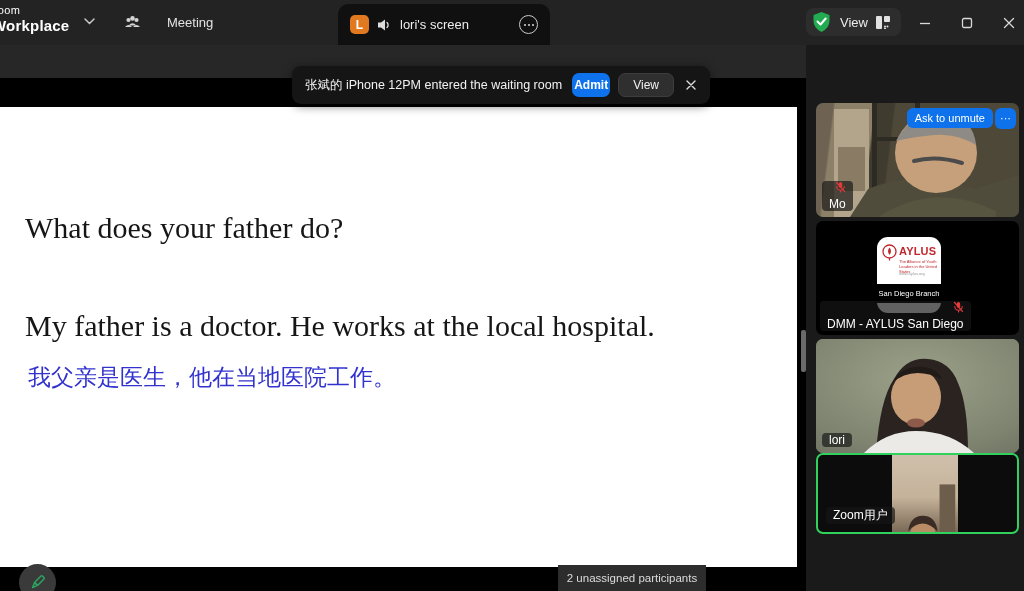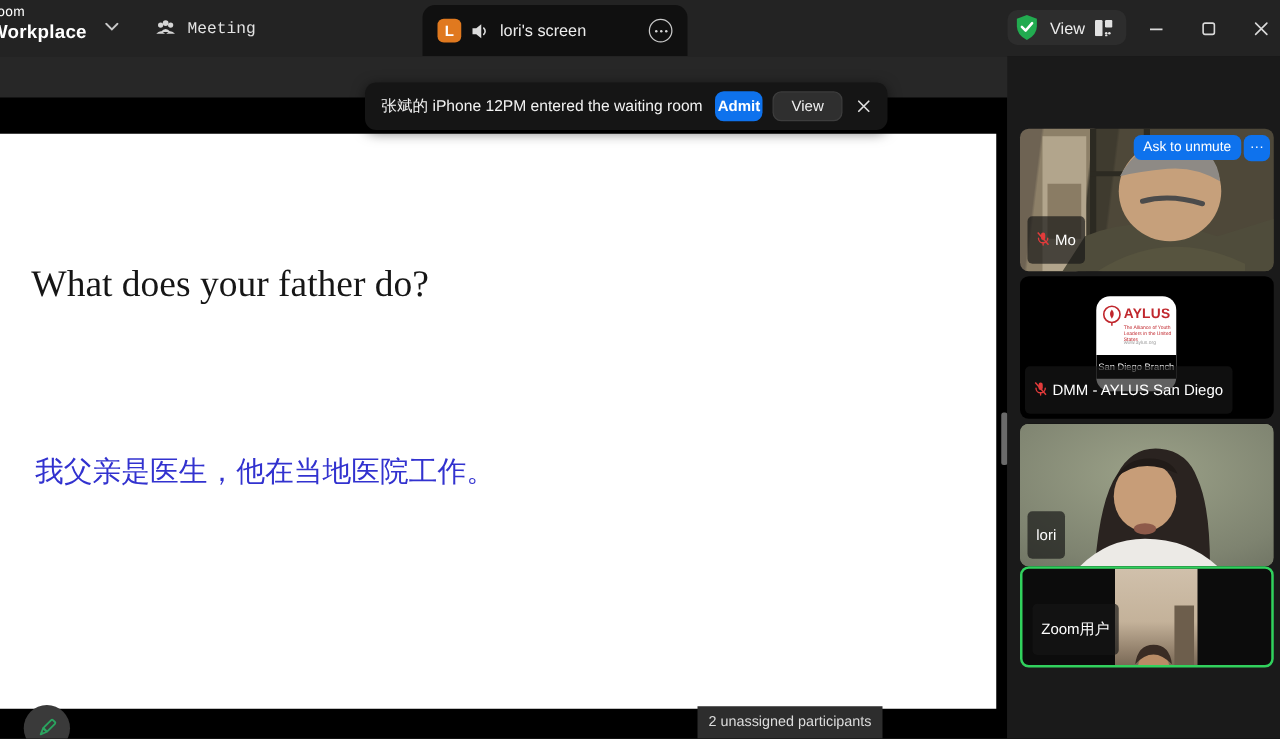--- a/index.html
+++ b/index.html
@@ -6,21 +6,21 @@
   html,body { width:1024px; height:591px; overflow:hidden; background:#000; }
   body { font-family:"Liberation Sans", sans-serif; position:relative; }
   .app { position:absolute; inset:0; width:1024px; height:591px; background:#1a1a1a; }
 
   
   .topbar { position:absolute; left:0; top:0; width:1024px; height:45px; background:#232323; }
   .brand { position:absolute; left:-8px; top:5px; color:#fff; line-height:1; }
   .brand .l1 { font-size:11px; letter-spacing:.3px; }
   .brand .l2 { font-size:15px; font-weight:bold; margin-top:2px; letter-spacing:.2px; }
   .chev { position:absolute; left:84px; top:18px; }
-  .tab-meeting { position:absolute; left:124px; top:0; height:45px; display:flex; align-items:center; gap:9px; cursor:pointer;font-family:Liberation Mono, monospace; }
+  .tab-meeting { position:absolute; left:124px; top:0; height:45px; display:flex; align-items:center; gap:26px; cursor:pointer; }
   .tab-meeting span { color:#e3e3e3; font-size:13px; }
   .tab-screen { position:absolute; left:338px; top:4px; width:212px; height:41px; background:#101010; border-radius:10px 10px 0 0; display:flex; align-items:center; padding:0 12px; gap:8px; }
   .avatarL { width:19px; height:19px; border-radius:5px; background:#e0791f; color:#fff; font-size:12px; font-weight:bold; display:flex; align-items:center; justify-content:center; flex:0 0 auto; }
   .tab-screen .lbl { color:#ededed; font-size:13px; flex:1 1 auto; white-space:nowrap; }
   .dots-circle { width:19px; height:19px; border:1.4px solid #c9c9c9; border-radius:50%; display:flex; align-items:center; justify-content:center; gap:2px; }
   .dots-circle i { width:2px; height:2px; border-radius:50%; background:#d6d6d6; }
   .view-pill { position:absolute; left:806px; top:8px; height:28px; background:#2d2d2d; border-radius:8px; display:flex; align-items:center; gap:8px; padding:0 11px 0 5px; }
   .view-pill span { color:#ececec; font-size:13px; }
   .winbtn { position:absolute; top:0; width:30px; height:45px; display:flex; align-items:center; justify-content:center; cursor:pointer; }
   .winbtn.min { left:910px; } .winbtn.max { left:952px; } .winbtn.cls { left:994px; }
@@ -48,21 +48,21 @@
   .btn-x { background:none; border:none; padding:3px 4px; cursor:pointer; display:flex; align-items:center; }
 
   
   .sidebar { position:absolute; left:806px; top:45px; width:218px; height:546px; background:#1a1a1a; }
   .tile { position:absolute; left:10px; width:203px; height:114px; border-radius:7px; overflow:hidden; background:#000; }
   .tile svg.scene { position:absolute; inset:0; }
   .t1 { top:58px; }
   .t2 { top:176px; }
   .t3 { top:294px; }
   .t4 { top:408px; height:81px; border:2.5px solid #31d15d; background:#0c0c0c; }
-  .nametag { position:absolute; left:6px; bottom:6px; background:rgba(22,22,22,.68); border-radius:4px; padding:12px 7px; display:flex; align-items:flex-start; gap:4px; color:#fff; font-size:12px; white-space:nowrap; z-index:3; }
+  .nametag { position:absolute; left:6px; bottom:6px; background:rgba(22,22,22,.68); border-radius:4px; padding:0 7px; display:flex; align-items:flex-end; gap:4px; color:#fff; font-size:12px; white-space:nowrap; z-index:3;flex-direction:column; }
   .ask-btn { position:absolute; top:5px; right:26px; background:#0e72ed; color:#fff; font-size:11px; border:none; border-radius:6px; padding:4px 8px; cursor:pointer; font-family:inherit; z-index:3; }
   .more-btn { position:absolute; top:5px; right:3px; width:21px; height:21px; background:#0e72ed; color:#fff; font-size:11px; border:none; border-radius:6px; cursor:pointer; font-family:inherit; z-index:3; line-height:1; }
   
   .t1 { background:linear-gradient(97deg,#6e6353 0%,#6e6353 8%,#8d8068 9% 27%,#3f3b2f 28% 36%,#4e4839 37% 100%); }
   
   .strip { position:absolute; left:74px; top:0; width:66px; height:100%; background:linear-gradient(#d0c0ab 0%,#c4b29a 55%,#93816c 85%,#7a6a57 100%); }
   
   .card { position:absolute; left:61px; top:16px; width:64px; height:76px; background:#fff; border-radius:11px; overflow:hidden; }
   .card .ttl { position:absolute; left:22px; top:8px; font-size:11px; font-weight:bold; color:#c0272d; letter-spacing:.2px; }
   .card .tiny { position:absolute; left:22px; top:22px; font-size:4px; color:#c0272d; line-height:1.3; }
@@ -139,20 +139,21 @@
       <svg width="12" height="12" viewBox="0 0 12 12">
           <path d="M1.5,1.5 L10.5,10.5 M10.5,1.5 L1.5,10.5" stroke="#d9d9d9" stroke-width="1.3" stroke-linecap="round"></path>
         </svg>
     </div>
   </div>
 
   <div class="stage">
     <div class="screen-black">
       <div class="slide">
         <div class="sl en sl1">What does your father do?</div>
+        <div class="sl en sl3">My father is a doctor. He works at the local hospital.</div>
         <div class="sl zh sl4">我父亲是医生，他在当地医院工作。</div>
       </div>
     </div>
     <div class="scroll-thumb"></div>
     <div class="annot-btn">
       <svg width="19" height="19" viewBox="0 0 19 19">
         <g transform="rotate(45 9.5 9.5)">
           <rect x="7.4" y="1.5" width="4.2" height="10" rx="1" fill="none" stroke="#2aa45f" stroke-width="1.5"></rect>
           <path d="M7.4,11.5 L9.5,16.5 L11.6,11.5 Z" fill="none" stroke="#2aa45f" stroke-width="1.5" stroke-linejoin="round"></path>
         </g>

